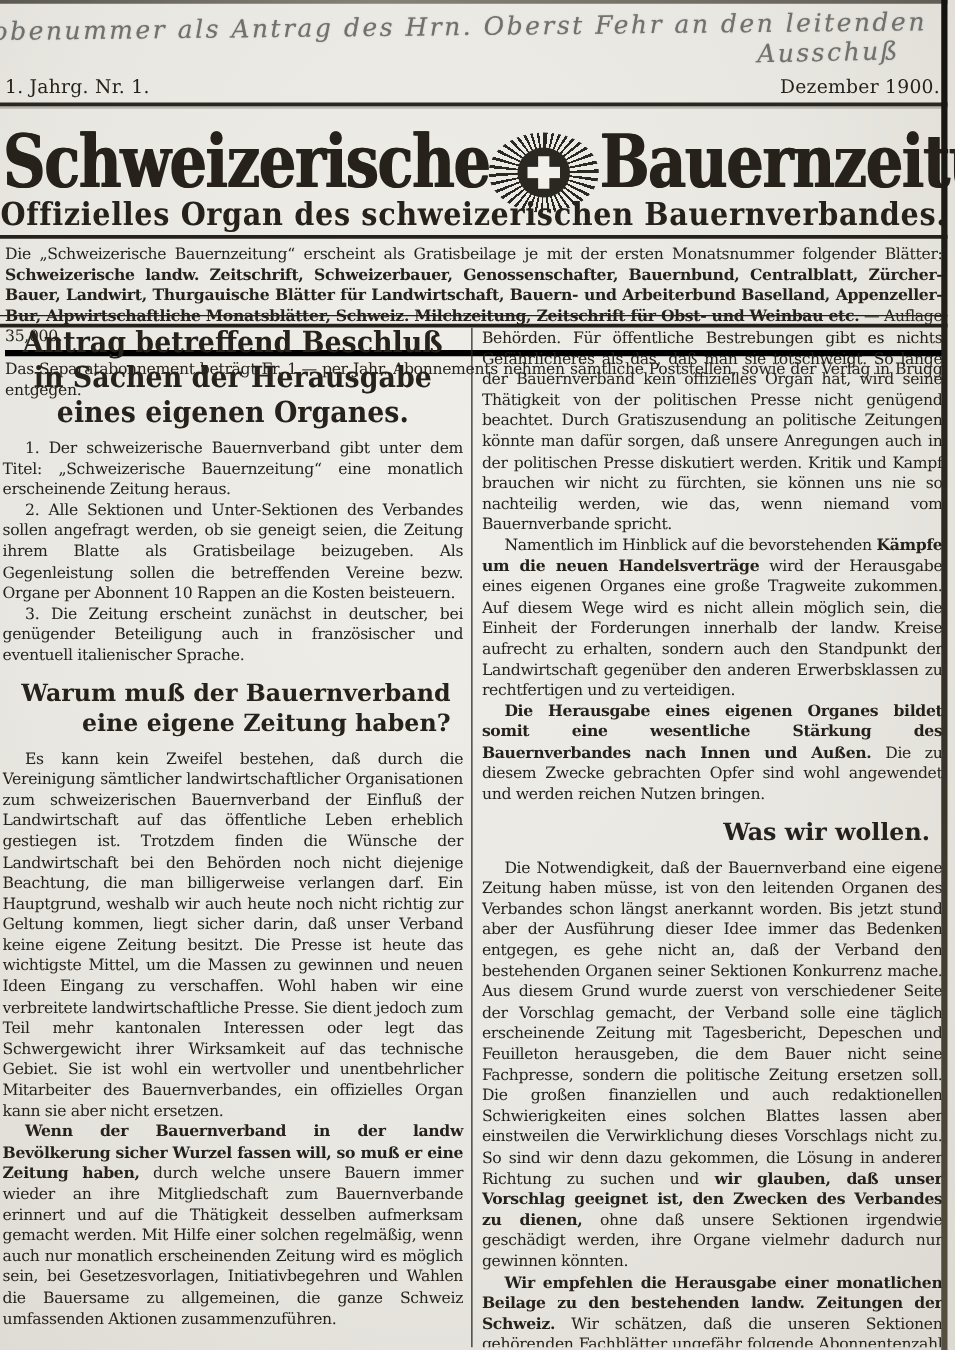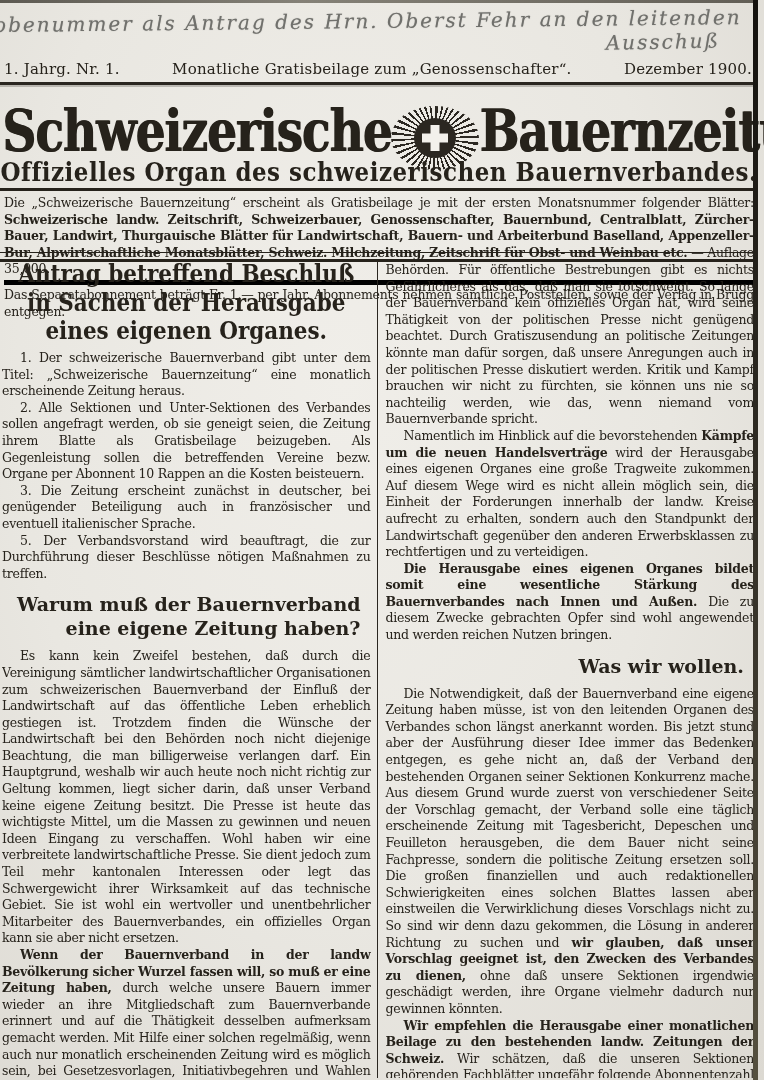--- a/index.html
+++ b/index.html
@@ -79,21 +79,20 @@
 <body>
 
 <div class="page">
   <div class="top-edge"></div>
 
   <div class="handwriting">obenummer als Antrag des Hrn. Oberst Fehr an den leitenden</div>
   <div class="hw2">Ausschuß</div>
 
   <div class="header-row">
     <span>1. Jahrg. Nr. 1.</span>
-    <span class="header-center">Monatliche Gratisbeilage zum „Genossenschafter“.</span>
     <span>Dezember 1900.</span>
   </div>
   <div class="rule-header"></div>
 
   <div class="masthead">
     <span class="mast-word">Schweizerische</span>
     <span class="ornament">
       <span class="rays"></span>
       <span class="core"></span>
       <span class="cross-v"></span>
@@ -110,21 +109,20 @@
   </div>
   <div class="rule-imprint"></div>
 
   <div class="columns">
     <div class="col col-left">
       <h2 class="headline">Antrag betreffend Beschluß in Sachen der Herausgabe eines eigenen Organes.</h2>
       <div>
           <p class="para ind"><span>1. Der schweizerische Bauernverband gibt unter dem Titel: „Schweizerische Bauernzeitung“ eine monatlich erscheinende Zeitung heraus.</span></p>
           <p class="para ind"><span>2. Alle Sektionen und Unter-Sektionen des Verbandes sollen angefragt werden, ob sie geneigt seien, die Zeitung ihrem Blatte als Gratisbeilage beizugeben.  Als Gegenleistung sollen die betreffenden Vereine bezw. Organe per Abonnent 10 Rappen an die Kosten beisteuern.</span></p>
           <p class="para ind"><span>3. Die Zeitung erscheint zunächst in deutscher, bei genügender Beteiligung auch in französischer und eventuell italienischer Sprache.</span></p>
-          <p class="para ind"><span>5. Der Verbandsvorstand wird beauftragt, die zur Durchführung dieser Beschlüsse nötigen Maßnahmen zu treffen.</span></p>
         </div>
       <h3 class="subhead">Warum muß der Bauernverband eine eigene Zeitung haben?</h3>
       <div>
           <p class="para ind"><span>Es kann kein Zweifel bestehen, daß durch die Vereinigung sämtlicher landwirtschaftlicher Organisationen zum schweizerischen Bauernverband der Einfluß der Landwirtschaft auf das öffentliche Leben erheblich gestiegen ist.  Trotzdem finden die Wünsche der Landwirtschaft bei den Behörden noch nicht diejenige Beachtung, die man billigerweise verlangen darf.  Ein Hauptgrund, weshalb wir auch heute noch nicht richtig zur Geltung kommen, liegt sicher darin, daß unser Verband keine eigene Zeitung besitzt. Die Presse ist heute das wichtigste Mittel, um die Massen zu gewinnen und neuen Ideen Eingang zu verschaffen.  Wohl haben wir eine verbreitete landwirtschaftliche Presse.  Sie dient jedoch zum Teil mehr kantonalen Interessen oder legt das Schwergewicht ihrer Wirksamkeit auf das technische Gebiet.  Sie ist wohl ein wertvoller und unentbehrlicher Mitarbeiter des Bauernverbandes, ein offizielles Organ kann sie aber nicht ersetzen.</span></p>
           <p class="para ind"><span class="bold">Wenn der Bauernverband in der landw Bevölkerung sicher Wurzel fassen will, so muß er eine Zeitung haben,</span><span> durch welche unsere Bauern immer wieder an ihre Mitgliedschaft zum Bauernverbande erinnert und auf die Thätigkeit desselben aufmerksam gemacht werden.  Mit Hilfe einer solchen regelmäßig, wenn auch nur monatlich erscheinenden Zeitung wird es möglich sein, bei Gesetzesvorlagen, Initiativbegehren und Wahlen die Bauersame zu allgemeinen, die ganze Schweiz umfassenden Aktionen zusammenzuführen.</span></p>
         </div>
     </div>
     <div class="col col-right">
       <div>
           <p class="para"><span>Behörden.  Für öffentliche Bestrebungen gibt es nichts Gefährlicheres als das, daß man sie totschweigt.  So lange der Bauernverband kein offizielles Organ hat, wird seine Thätigkeit von der politischen Presse nicht genügend beachtet.  Durch Gratiszusendung an politische Zeitungen könnte man dafür sorgen, daß unsere Anregungen auch in der politischen Presse diskutiert werden. Kritik und Kampf brauchen wir nicht zu fürchten, sie können uns nie so nachteilig werden, wie das, wenn niemand vom Bauernverbande spricht.</span></p>

